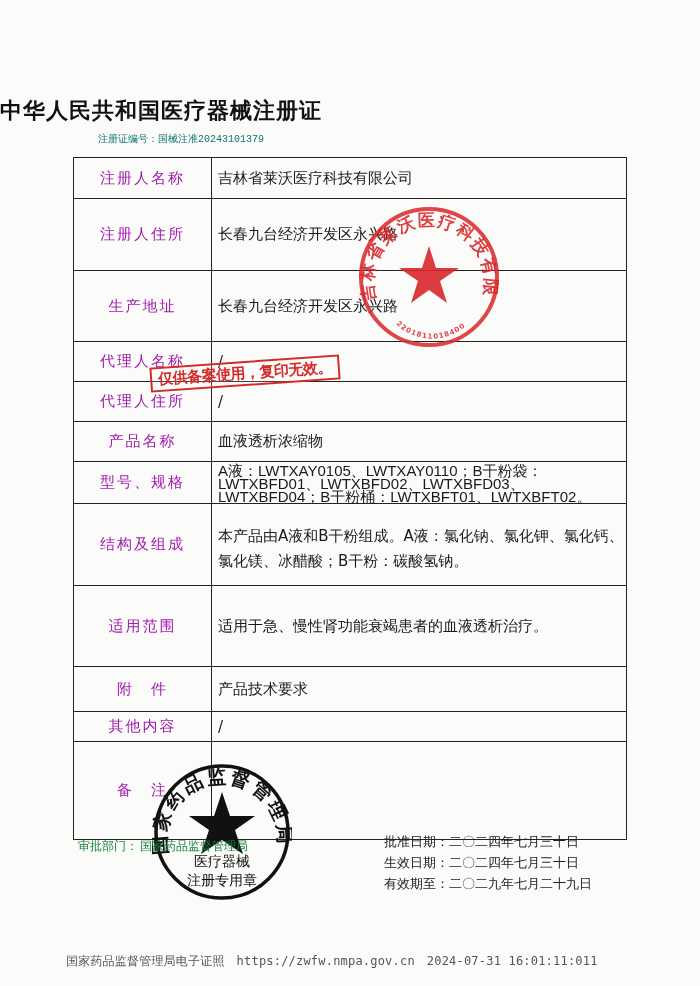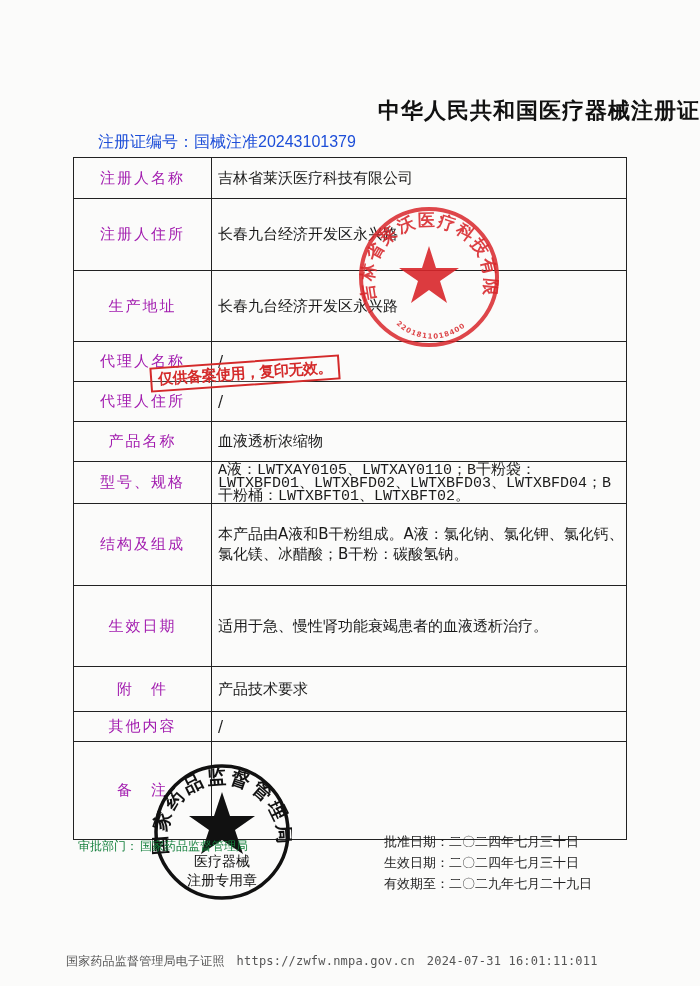--- a/index.html
+++ b/index.html
@@ -3,44 +3,44 @@
 <meta charset="utf-8">
 <style>
   html, body { margin: 0; padding: 0; }
   body {
     width: 700px; height: 986px; position: relative; overflow: hidden;
     background: #fbfbfa;
     font-family: "DejaVu Sans", "Liberation Sans", sans-serif;
     color: #161616;
   }
   .title {
-    position: absolute; left: 0; width: 700px; top: 96px; text-align: right;
+    position: absolute; left: 0; width: 700px; top: 96px; text-align: left;
     font-size: 22px; font-weight: bold; letter-spacing: 1px; color: #111;
   }
   .regno {
-    position: absolute; left: 98px; top: 132px; font-size: 16px;
-    font-family: Liberation Sans, sans-serif; color: #1d4ed8;
+    position: absolute; left: 98px; top: 132px; font-size: 10px;
+    font-family: Liberation Mono, monospace; color: #0f766e;
   }
   table.cert {
     position: absolute; left: 73px; top: 157px; width: 554px;
     border-collapse: collapse; table-layout: fixed;
   }
   table.cert td {
     border: 1.5px solid #222; padding: 0 0 0 6px; vertical-align: middle;
   }
   table.cert td.label {
     width: 137px; text-align: center; padding: 0; font-size: 15px;
     letter-spacing: 2px; color: #a21caf;
   }
   table.cert td.value { font-size: 15px; color: #1a1a1a; }
   td.value.small {
-    font-family: Liberation Mono, monospace;
+    font-family: Liberation Sans, sans-serif;
     font-size: 10.5px; line-height: 13px; padding-top: 2px; margin-top: 20px;
   }
-  td.value.multi { font-size: 16px; line-height: 20px; padding-top: 4px; vertical-align: top; padding-top: 20px; }
+  td.value.multi { font-size: 16px; line-height: 25px; padding-top: 4px; vertical-align: top; padding-top: 20px; }
   .bottom-left {
     position: absolute; left: 78px; top: 838px; font-size: 12px;
     font-family: "DejaVu Serif", "Liberation Serif", serif; color: #15803d;
   }
   .dates {
     position: absolute; left: 384px; top: 831px; font-size: 13px; line-height: 21px; color: #222;
   }
   .dates .k { font-family: "DejaVu Serif", "Liberation Serif", serif; }
   .footer {
     position: absolute; left: 66px; top: 953px; font-size: 12px; color: #555;
@@ -91,21 +91,21 @@
   </tr>
   <tr style="height:40px">
     <td class="label">型号、规格</td>
     <td class="value small">A液：LWTXAY0105、LWTXAY0110；B干粉袋：LWTXBFD01、LWTXBFD02、LWTXBFD03、LWTXBFD04；B干粉桶：LWTXBFT01、LWTXBFT02。</td>
   </tr>
   <tr style="height:82px">
     <td class="label">结构及组成</td>
     <td class="value multi">本产品由A液和B干粉组成。A液：氯化钠、氯化钾、氯化钙、氯化镁、冰醋酸；B干粉：碳酸氢钠。</td>
   </tr>
   <tr style="height:81px">
-    <td class="label">生效日期</td>
+    <td class="label">适用范围</td>
     <td class="value">适用于急、慢性肾功能衰竭患者的血液透析治疗。</td>
   </tr>
   <tr style="height:45px">
     <td class="label">附　件</td>
     <td class="value">产品技术要求</td>
   </tr>
   <tr style="height:30px">
     <td class="label">其他内容</td>
     <td class="value">/</td>
   </tr>

